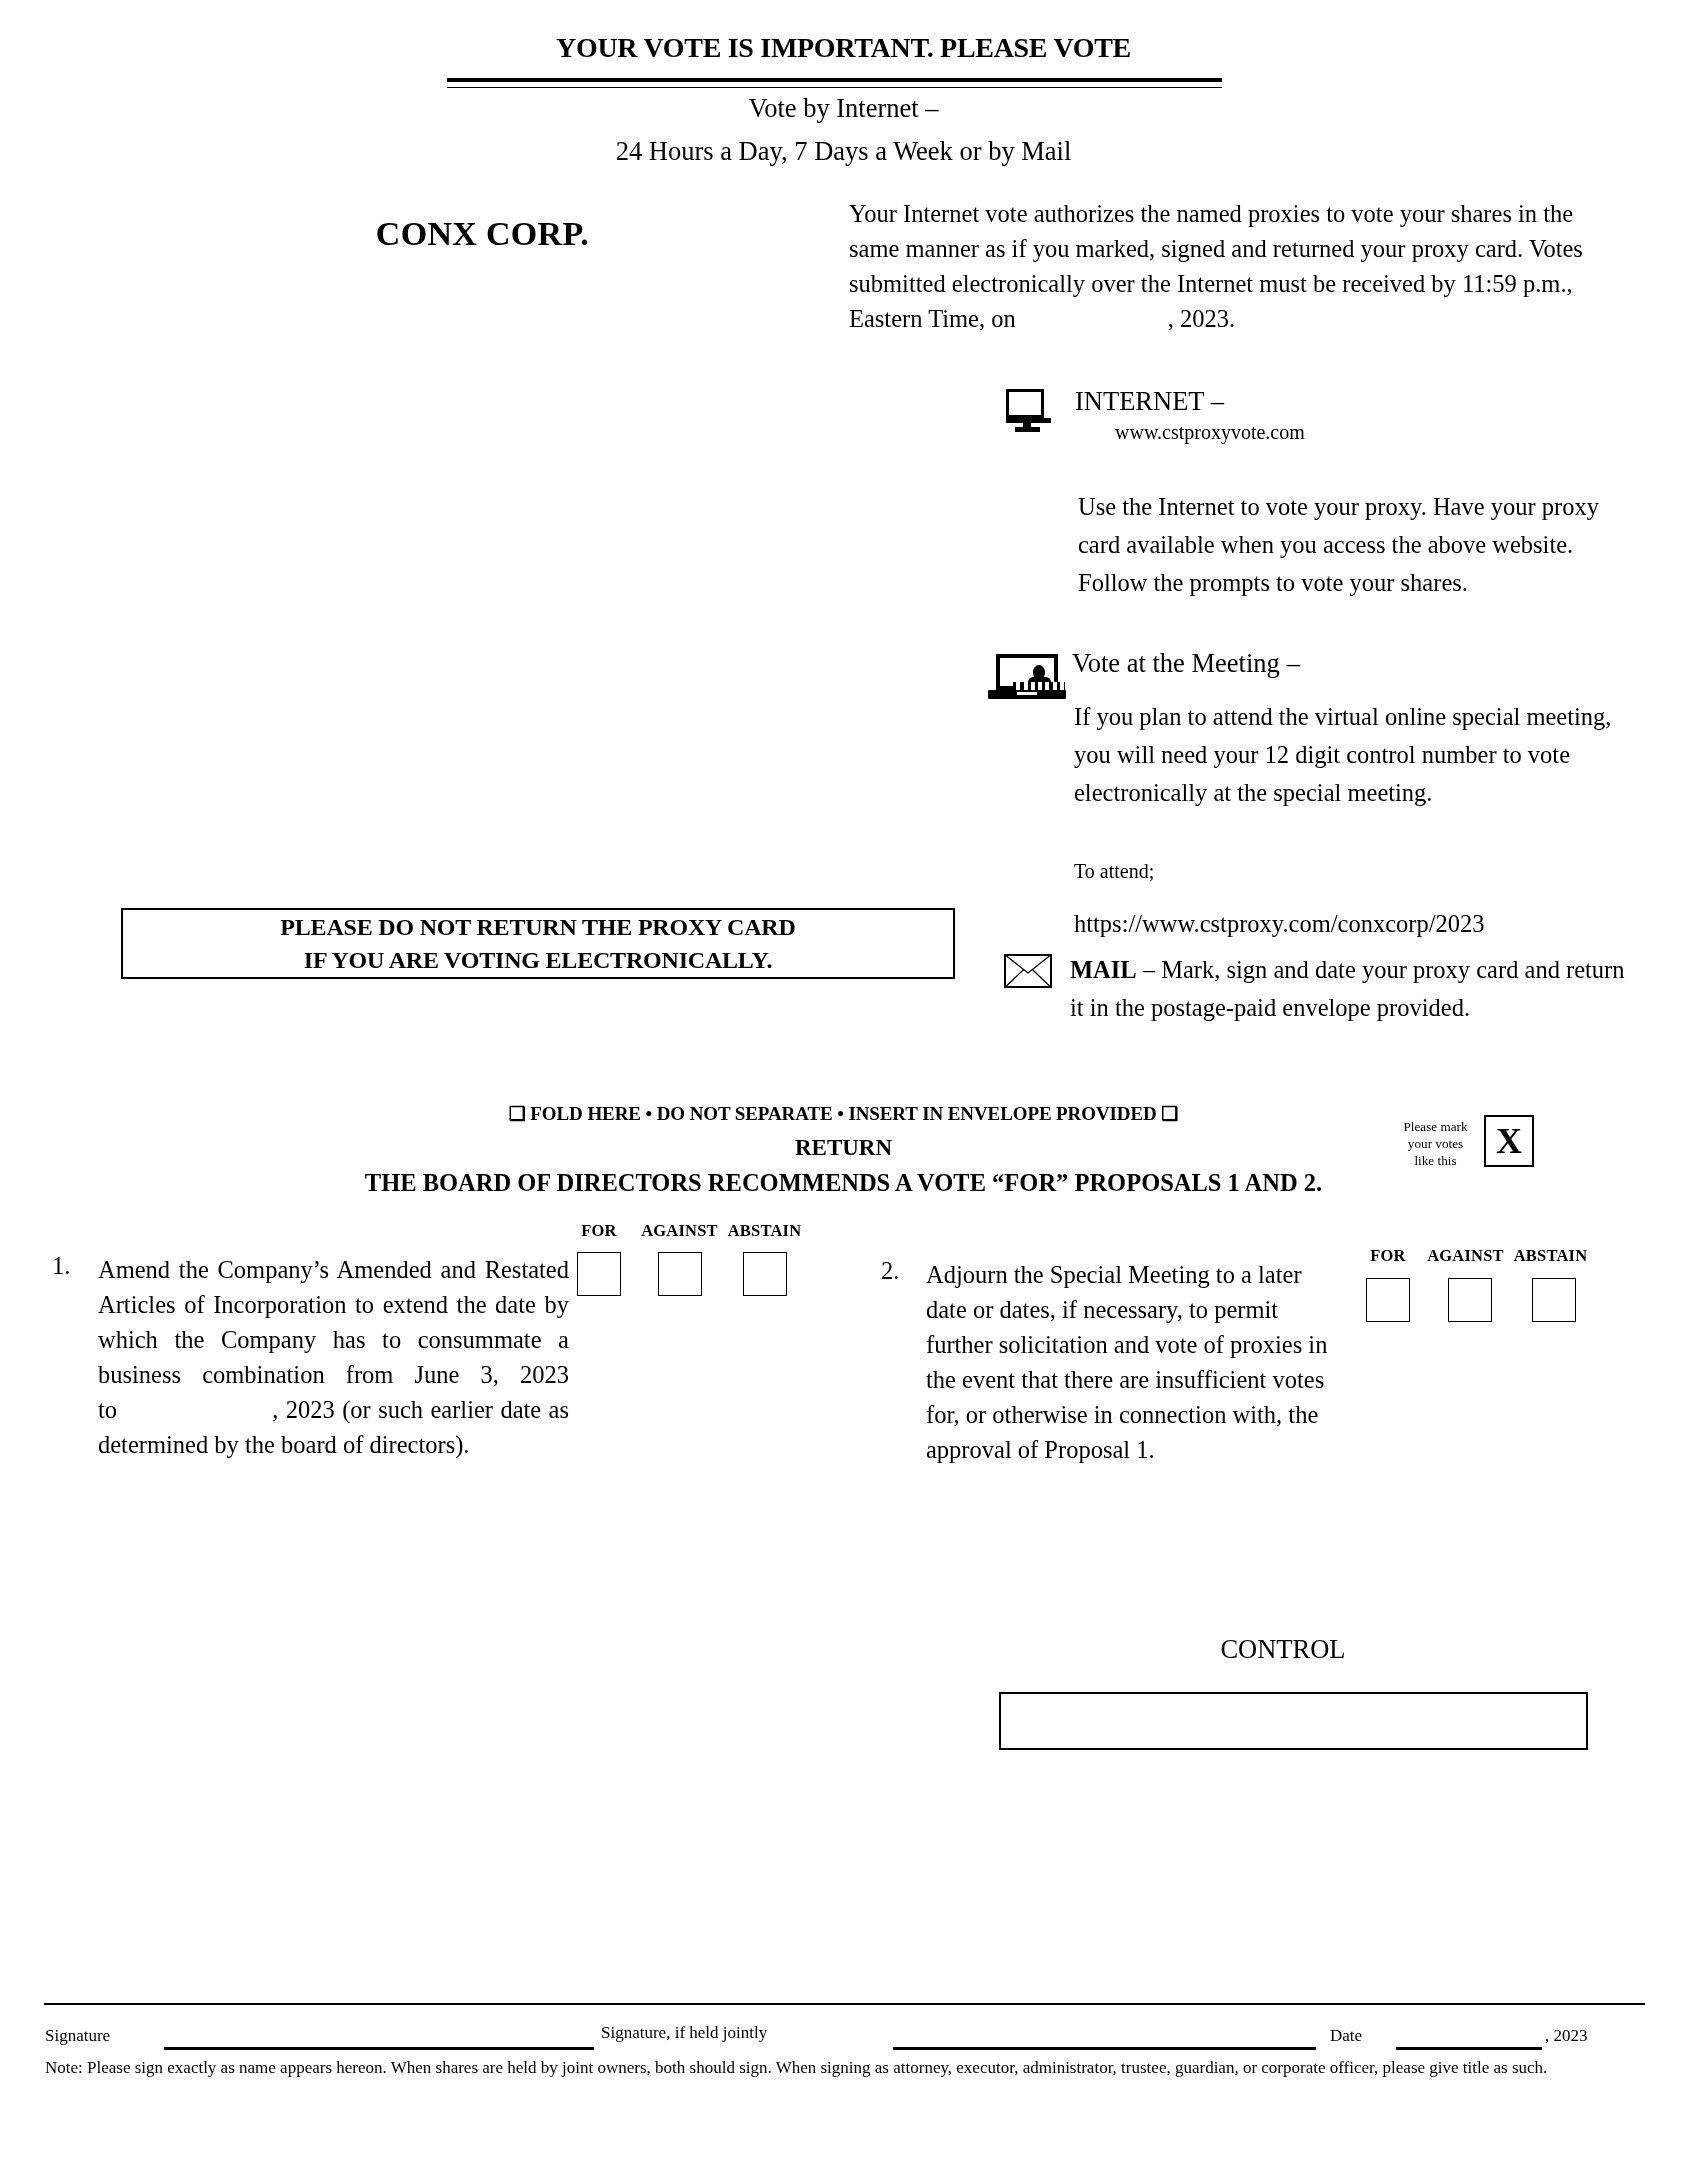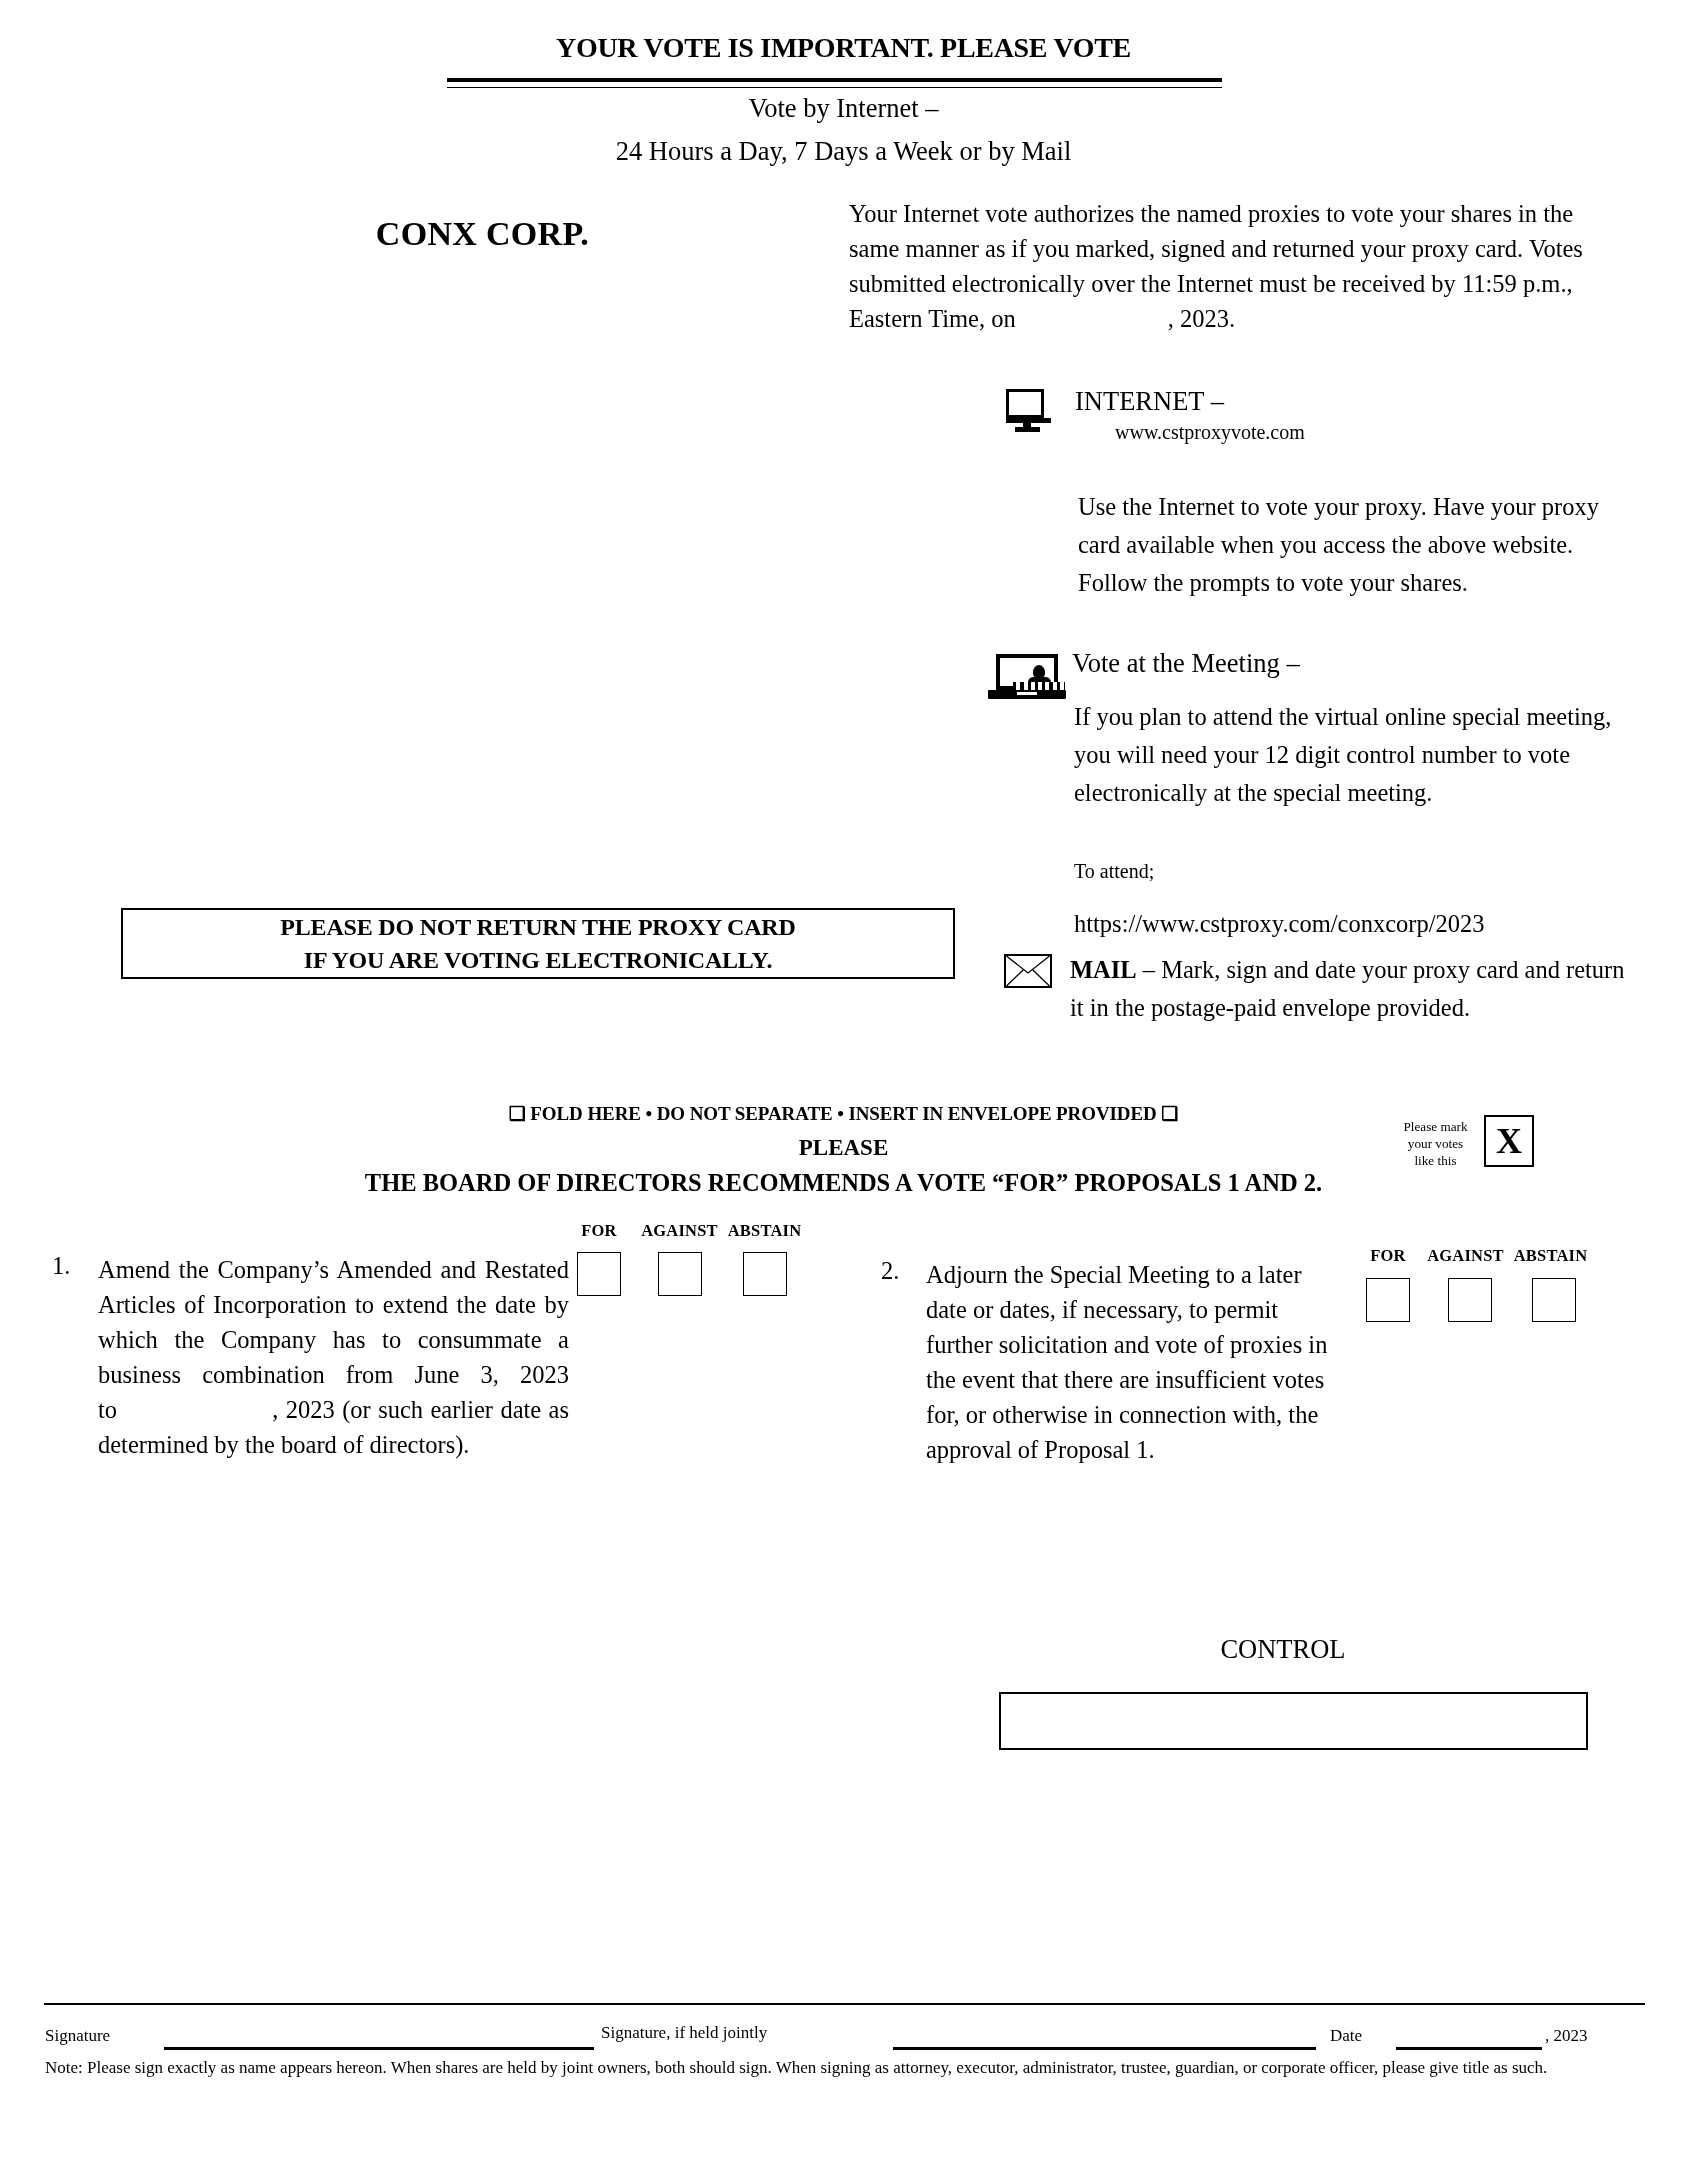--- a/index.html
+++ b/index.html
@@ -428,21 +428,21 @@
   <div id="mail-heading">
     <b>MAIL</b><span> – Mark, sign and date your proxy card and return it in the postage-paid envelope provided.</span>
   </div>
 
   <div id="do-not-return-box">
     <div>PLEASE DO NOT RETURN THE PROXY CARD</div>
     <div>IF YOU ARE VOTING ELECTRONICALLY.</div>
   </div>
 
   <div id="fold-here">❑ FOLD HERE • DO NOT SEPARATE • INSERT IN ENVELOPE PROVIDED ❑</div>
-  <div id="proxy-label">PLEASE</div>
+  <div id="proxy-label">RETURN</div>
   <div id="board-recommend">THE BOARD OF DIRECTORS RECOMMENDS A VOTE “FOR” PROPOSALS 1 AND 2.</div>
 
   <div id="mark-instruction">Please mark your votes like this</div>
   <div id="mark-box">X</div>
 
   <div class="prop-num" id="prop1-num">1.</div>
   <div class="prop-text" id="prop1-text">Amend the Company’s Amended and Restated Articles of Incorporation to extend the date by which the Company has to consummate a business combination from June 3, 2023 to&nbsp;&nbsp;&nbsp;&nbsp;&nbsp;&nbsp;&nbsp;&nbsp;&nbsp;&nbsp;&nbsp;&nbsp;&nbsp;&nbsp;&nbsp;&nbsp;&nbsp;&nbsp;&nbsp;&nbsp;&nbsp;, 2023 (or such earlier date as determined by the board of directors).</div>
   <div class="vote-head" id="p1-for-label">FOR</div>
   <div class="vote-head" id="p1-against-label">AGAINST</div>
   <div class="vote-head" id="p1-abstain-label">ABSTAIN</div>

